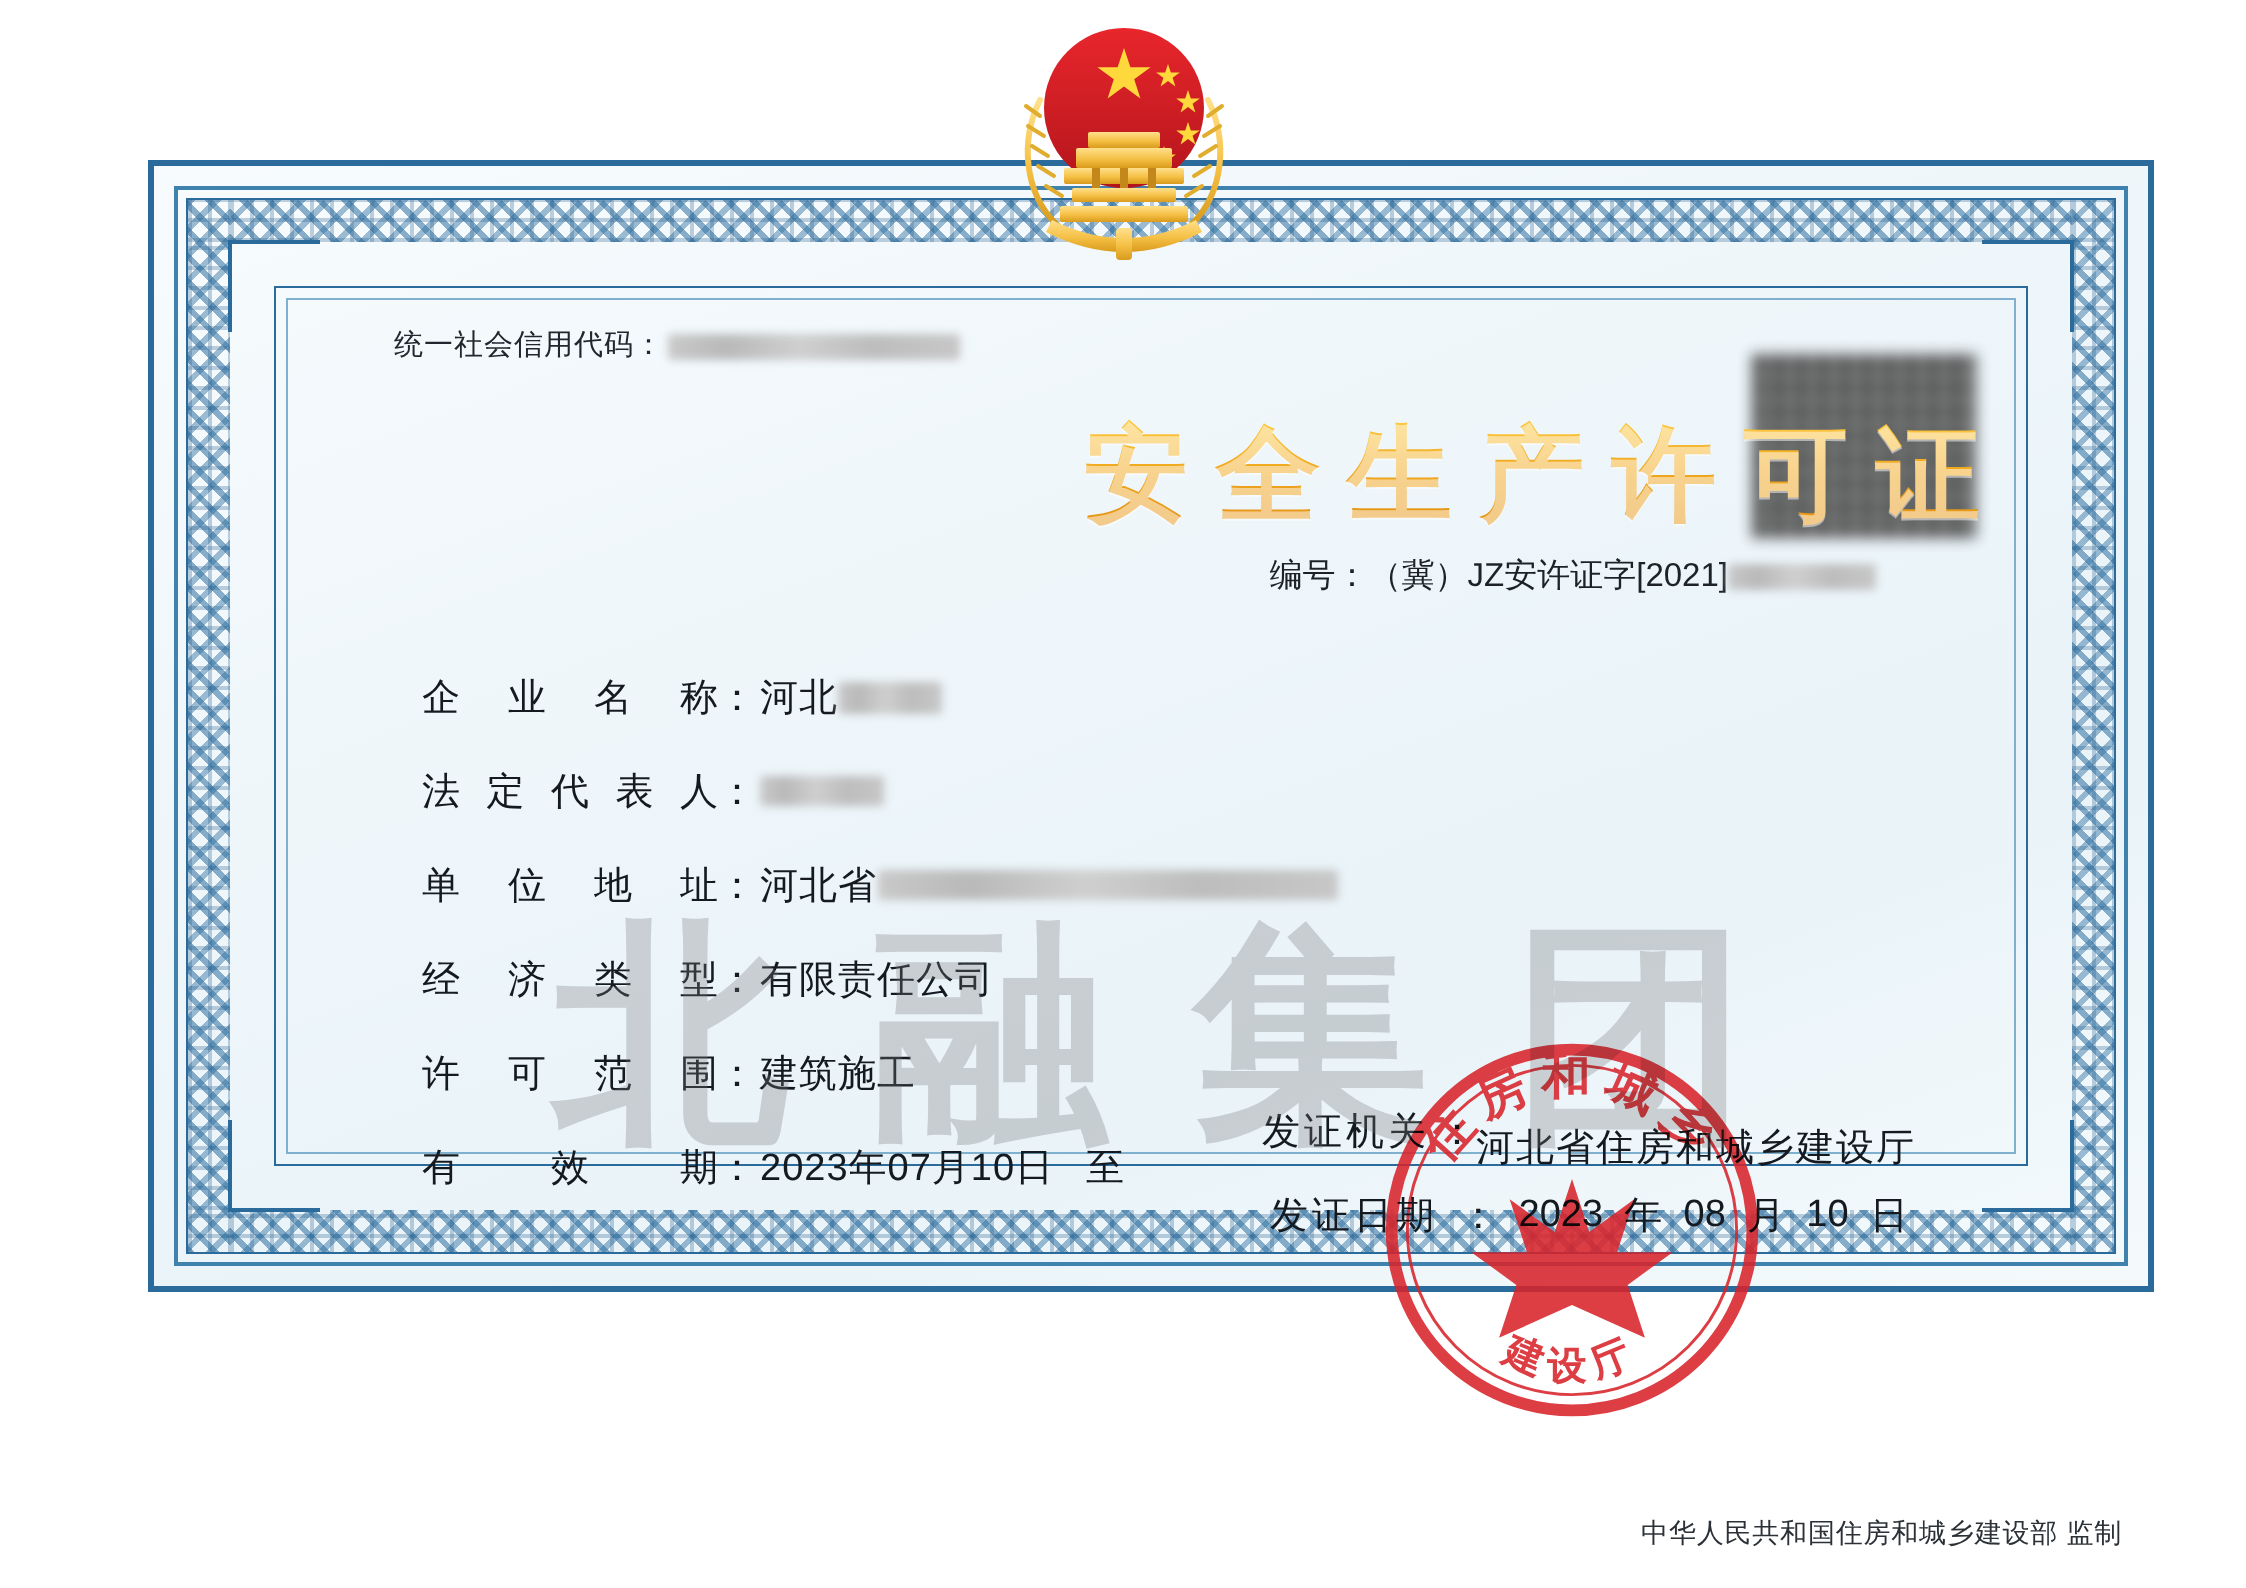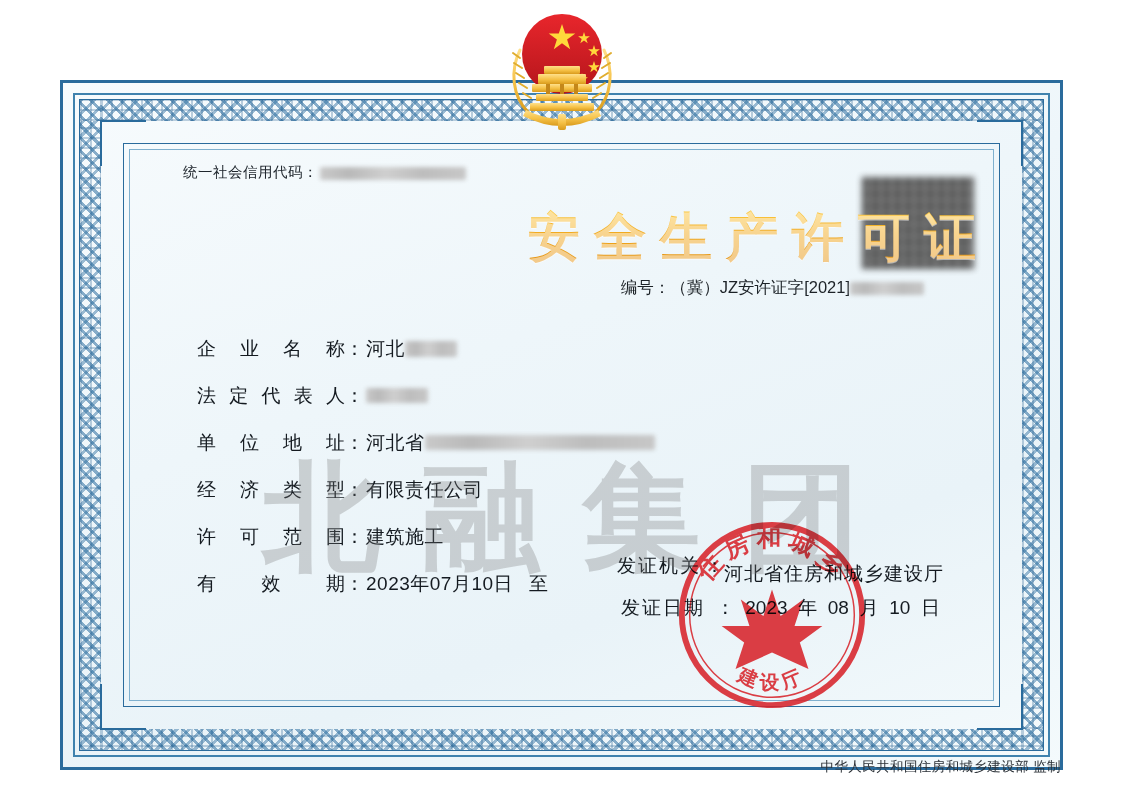--- a/index.html
+++ b/index.html
@@ -11,24 +11,24 @@
     width: 1123px;
     height: 794px;
     font-family: "Liberation Sans", sans-serif;
     overflow: hidden;
     position: relative;
   }
 
   
   .cert {
     position: absolute;
-    left: 60px;
+    left: 74px;
     top: 80px;
     width: 1003px;
-    height: 690px;
+    height: 566px;
     background: linear-gradient(160deg, #f7fbfd 0%, #eef6fa 40%, #e9f3f8 70%, #f4fafc 100%);
     border: 3px solid #2a6b9c;
     box-sizing: border-box;
   }
   .cert-inner-border {
     position: absolute;
     left: 10px;
     top: 10px;
     right: 10px;
     bottom: 10px;

